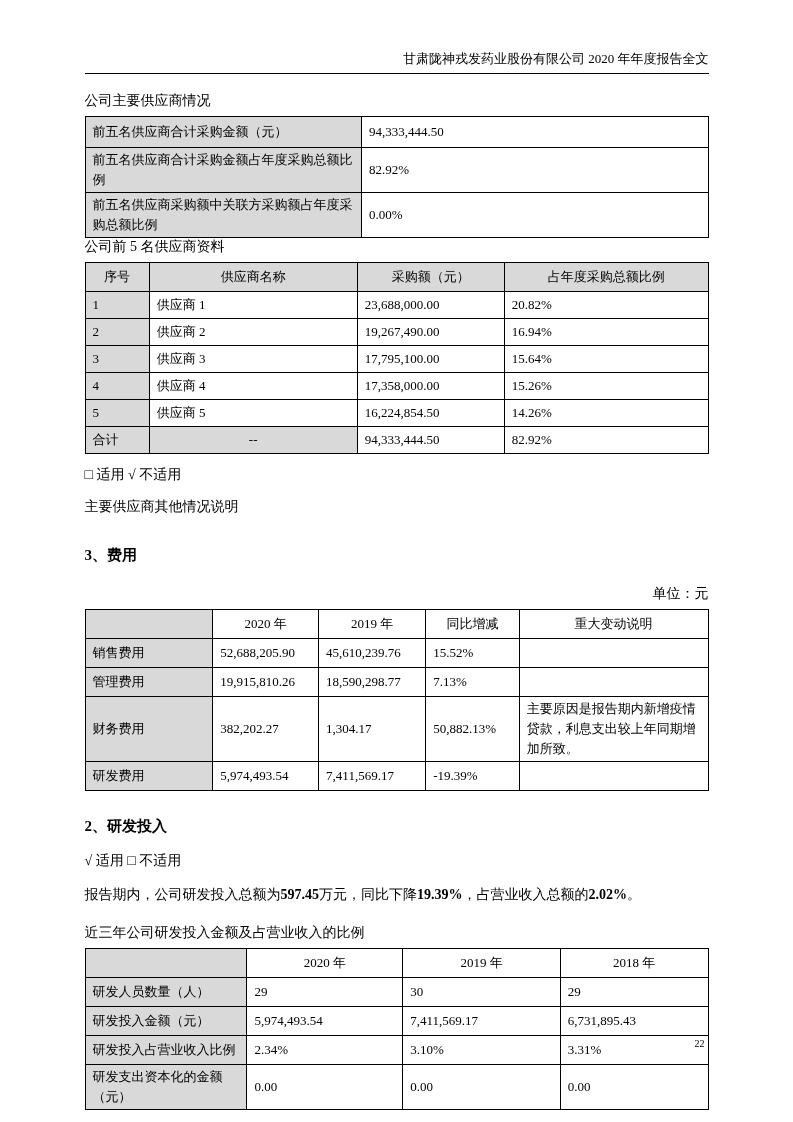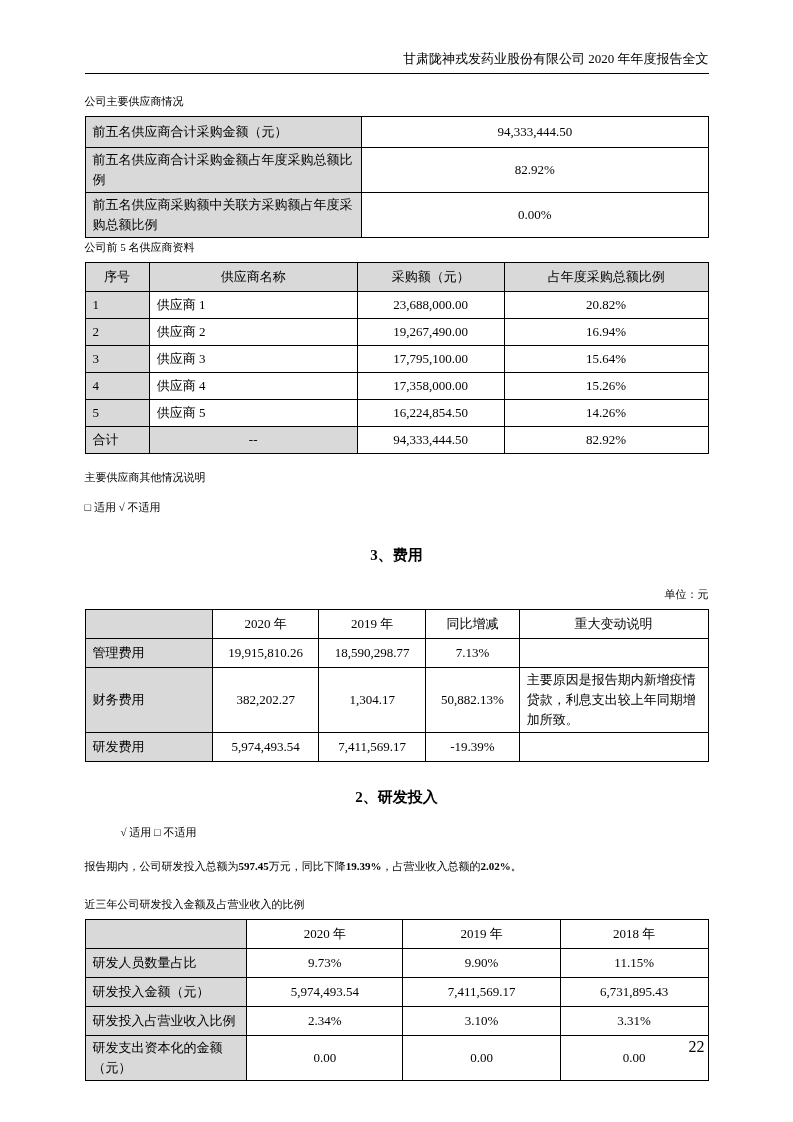--- a/index.html
+++ b/index.html
@@ -12,65 +12,65 @@
     background: var(--page-bg, #ffffff);
     font-family: "Liberation Serif", "DejaVu Serif", serif;
     color: #000;
     overflow: hidden;
   }
   .content { padding: 50px 70px 0 70px; }
 
   .doc-header { border-bottom: 1.5px solid #000; padding-bottom: 5px; }
   .doc-header-title { text-align: right; font-size: 13px; }
 
-  .para { font-size: 11px; line-height: 18px; }
+  .para { font-size: 14px; line-height: 18px; }
   .sec-label { margin-top: 18px; }
   .note-label { margin-top: 14px; }
   .applicability { margin-top: 12px; }
   .tbl-caption { }
   .unit-label { margin-top: 20px; text-align: right; }
 
-  .sec-heading { margin-top: 30px; font-size: 15px; font-weight: bold; text-align: center; }
+  .sec-heading { margin-top: 30px; font-size: 15px; font-weight: bold; }
   .sec-heading.rnd { margin-top: 26px; }
 
   table.tbl {
     width: 100%;
     border-collapse: collapse;
     table-layout: fixed;
     font-size: 13px;
     margin-top: 6px;
     border: 1.5px solid #000;
   }
   .tbl td, .tbl th {
     border: 1px solid #000;
     padding: 2px 7px;
     line-height: 20px;
     vertical-align: middle;
     font-weight: normal;
     overflow: hidden;
   }
   .gray { background: var(--cell-gray, #d9d9d9); }
   .c { text-align: center; }
-  .r { text-align: center; }
+  .r { text-align: left; }
   .l { text-align: left; }
 
   .t-summary tr { height: 31px; }
   .t-top5 tr { height: 27px; padding-left: 8px; }
   .t-top5 tr.hdr { height: 29px; }
   .t-exp tr { height: 29px; }
   .t-rnd tr { height: 29px; }
 
   .rnd-summary { margin-top: 16px; }
   .rnd-summary .b { font-weight: bold; }
 
   .page-number {
     position: absolute;
     top: 1038px;
     right: 74px;
-    font-size: 16px;
+    font-size: 10px;
   }
 </style>
 </head>
 <body>
 
 <div class="page">
   <div class="content">
 
     <div class="doc-header">
       <div class="doc-header-title">甘肃陇神戎发药业股份有限公司 2020 年年度报告全文</div>
@@ -147,22 +147,22 @@
         </tr>
         <tr>
           <td class="gray l">合计</td>
           <td class="gray c">--</td>
           <td class="r">94,333,444.50</td>
           <td class="r">82.92%</td>
         </tr>
       </tbody>
     </table>
 
+    <div class="para applicability">□ 适用 √ 不适用</div>
     <div class="para note-label">主要供应商其他情况说明</div>
-    <div class="para applicability">□ 适用 √ 不适用</div>
 
     <div class="sec-heading">3、费用</div>
     <div class="para unit-label">单位：元</div>
 
     <table class="tbl t-exp">
       <colgroup>
           <col style="width:20.5%">
           <col style="width:17%">
           <col style="width:17.2%">
           <col style="width:15%">
@@ -170,20 +170,27 @@
         </colgroup>
       <tbody>
         <tr>
           <th class="gray"></th>
           <th class="c">2020 年</th>
           <th class="c">2019 年</th>
           <th class="c">同比增减</th>
           <th class="c">重大变动说明</th>
         </tr>
         <tr>
+          <td class="gray l">销售费用</td>
+          <td class="r">52,688,205.90</td>
+          <td class="r">45,610,239.76</td>
+          <td class="r">15.52%</td>
+          <td class="l"></td>
+        </tr>
+        <tr>
           <td class="gray l">管理费用</td>
           <td class="r">19,915,810.26</td>
           <td class="r">18,590,298.77</td>
           <td class="r">7.13%</td>
           <td class="l"></td>
         </tr>
         <tr>
           <td class="gray l">财务费用</td>
           <td class="r">382,202.27</td>
           <td class="r">1,304.17</td>
@@ -194,21 +201,21 @@
           <td class="gray l">研发费用</td>
           <td class="r">5,974,493.54</td>
           <td class="r">7,411,569.17</td>
           <td class="r">-19.39%</td>
           <td class="l"></td>
         </tr>
       </tbody>
     </table>
 
     <div class="sec-heading rnd">2、研发投入</div>
-    <div class="para applicability" style="margin-top:16px;margin-left:36px;">√ 适用 □ 不适用</div>
+    <div class="para applicability" style="margin-top:16px;">√ 适用 □ 不适用</div>
 
     <div class="para rnd-summary">
       <span>报告期内，公司研发投入总额为</span><span class="b">597.45</span><span>万元，同比下降</span><span class="b">19.39%</span><span>，占营业收入总额的</span><span class="b">2.02%</span><span>。</span>
     </div>
 
     <div class="para tbl-caption" style="margin-top:20px;">近三年公司研发投入金额及占营业收入的比例</div>
 
     <table class="tbl t-rnd">
       <colgroup>
           <col style="width:26%">
@@ -217,24 +224,24 @@
           <col style="width:23.7%">
         </colgroup>
       <tbody>
         <tr>
           <th class="gray"></th>
           <th class="c">2020 年</th>
           <th class="c">2019 年</th>
           <th class="c">2018 年</th>
         </tr>
         <tr>
-          <td class="gray l">研发人员数量占比</td>
-          <td class="r">9.73%</td>
-          <td class="r">9.90%</td>
-          <td class="r">11.15%</td>
+          <td class="gray l">研发人员数量（人）</td>
+          <td class="r">29</td>
+          <td class="r">30</td>
+          <td class="r">29</td>
         </tr>
         <tr>
           <td class="gray l">研发投入金额（元）</td>
           <td class="r">5,974,493.54</td>
           <td class="r">7,411,569.17</td>
           <td class="r">6,731,895.43</td>
         </tr>
         <tr>
           <td class="gray l">研发投入占营业收入比例</td>
           <td class="r">2.34%</td>

